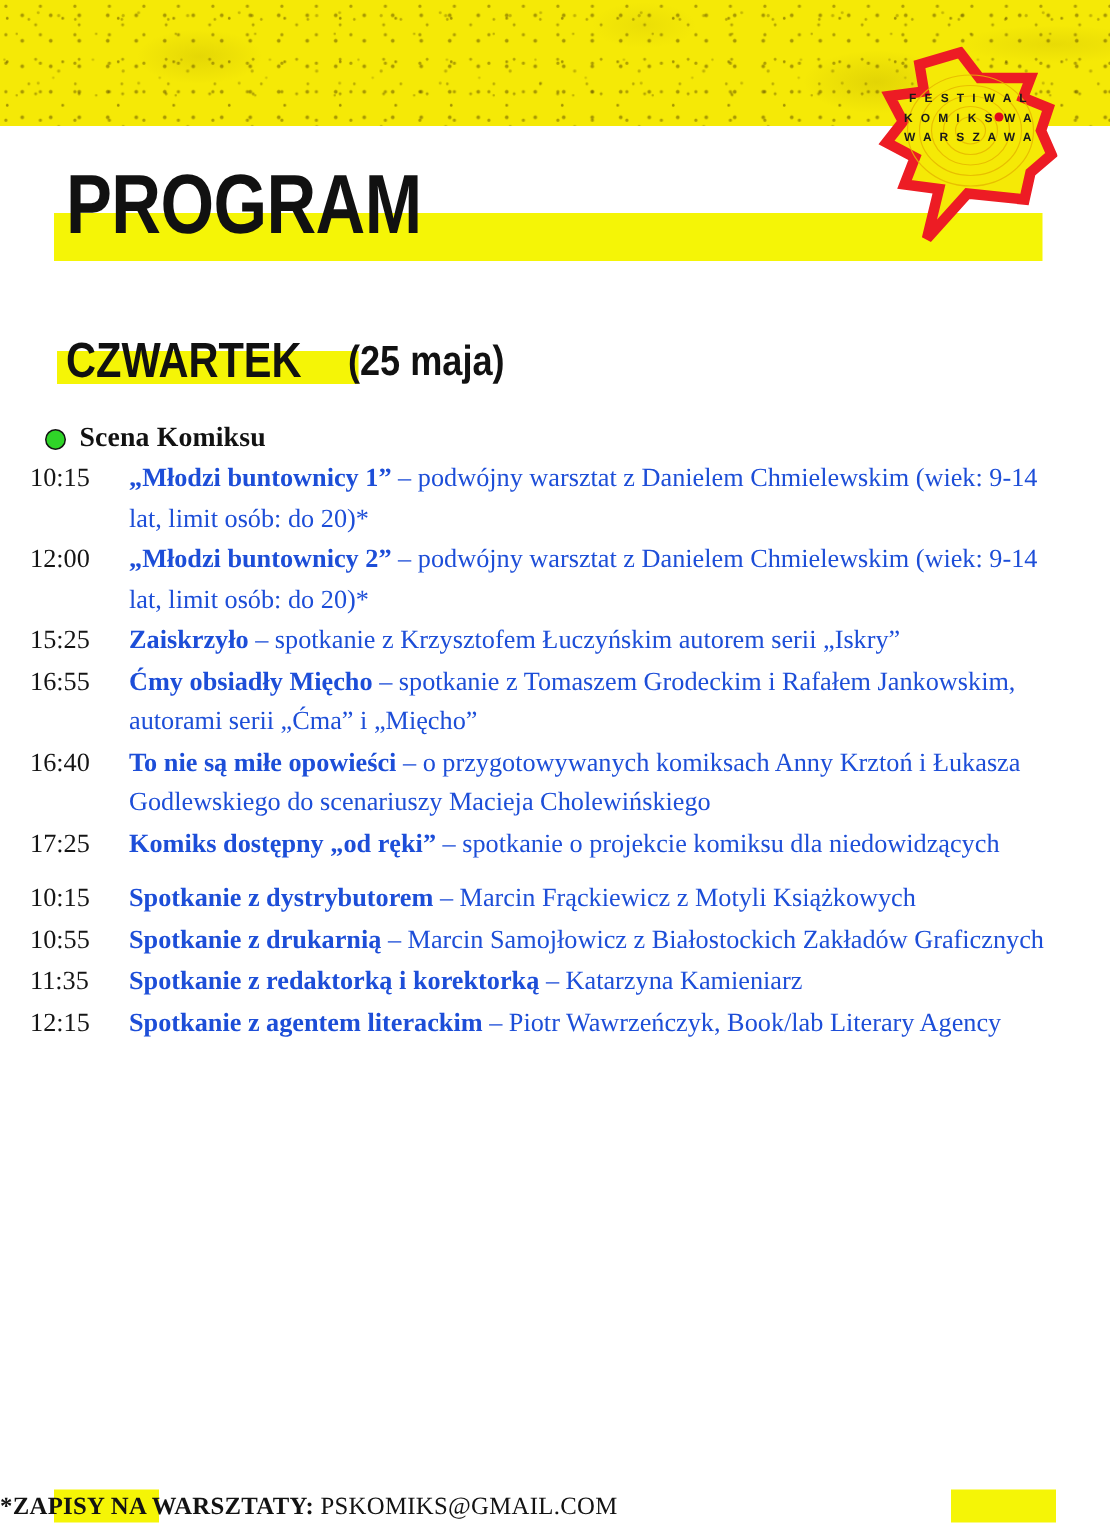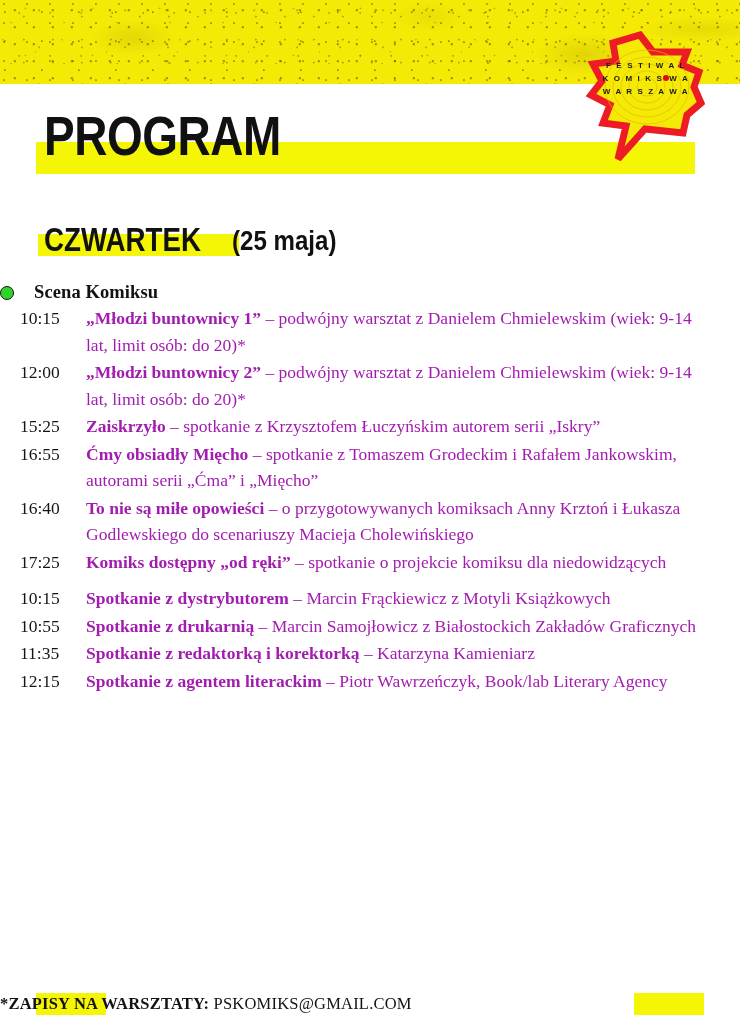--- a/index.html
+++ b/index.html
@@ -168,21 +168,22 @@
     left: 0;
     top: 282px;
     width: 740px;
   }
   .venue {
     margin-bottom: 10px;
   }
   .venue-head {
     display: flex;
     align-items: center;
-    gap: 20px;
+    gap: 9px;
+    padding-left: 30px;
     margin-bottom: 2px;
   }
   .venue-bullet {
     width: 14px;
     height: 14px;
     border-radius: 50%;
     border: 1.6px solid #141414;
     box-sizing: border-box;
     flex: 0 0 auto;
   }
@@ -207,21 +208,21 @@
     font-size: 17.5px;
     line-height: 26.5px;
     color: #151515;
     white-space: nowrap;
   }
   .entry-body {
     flex: 1 1 auto;
     font-family: "Liberation Serif", serif;
     font-size: 17.5px;
     line-height: 26.5px;
-    color: #a21caf;
+    color: #1d4ed8;
   }
   .entry-title {
     font-weight: 700;
   }
 
   
   .footer {
     position: absolute;
     left: 0;
     top: 988px;

